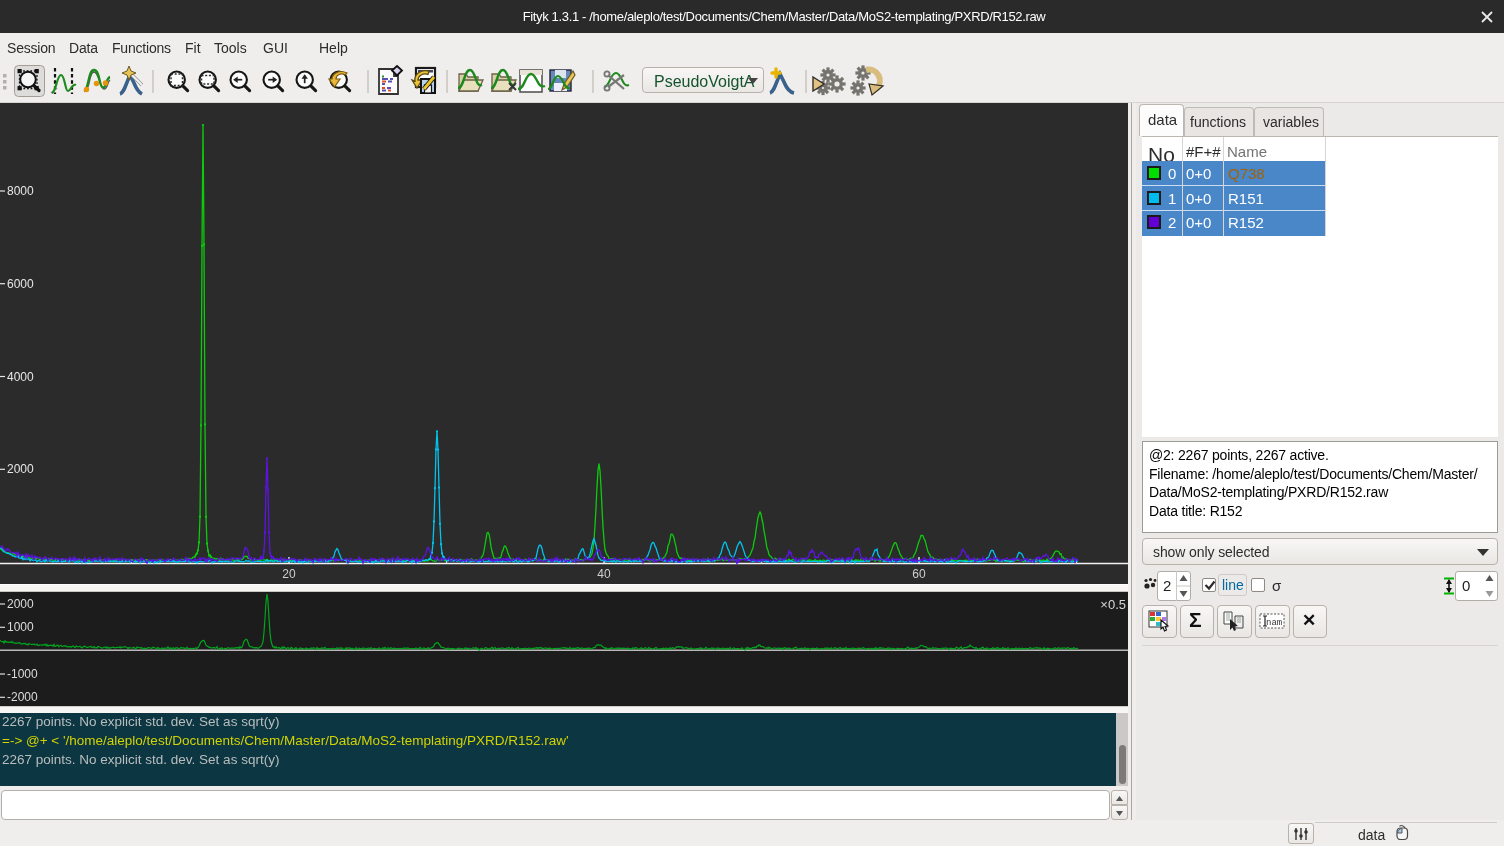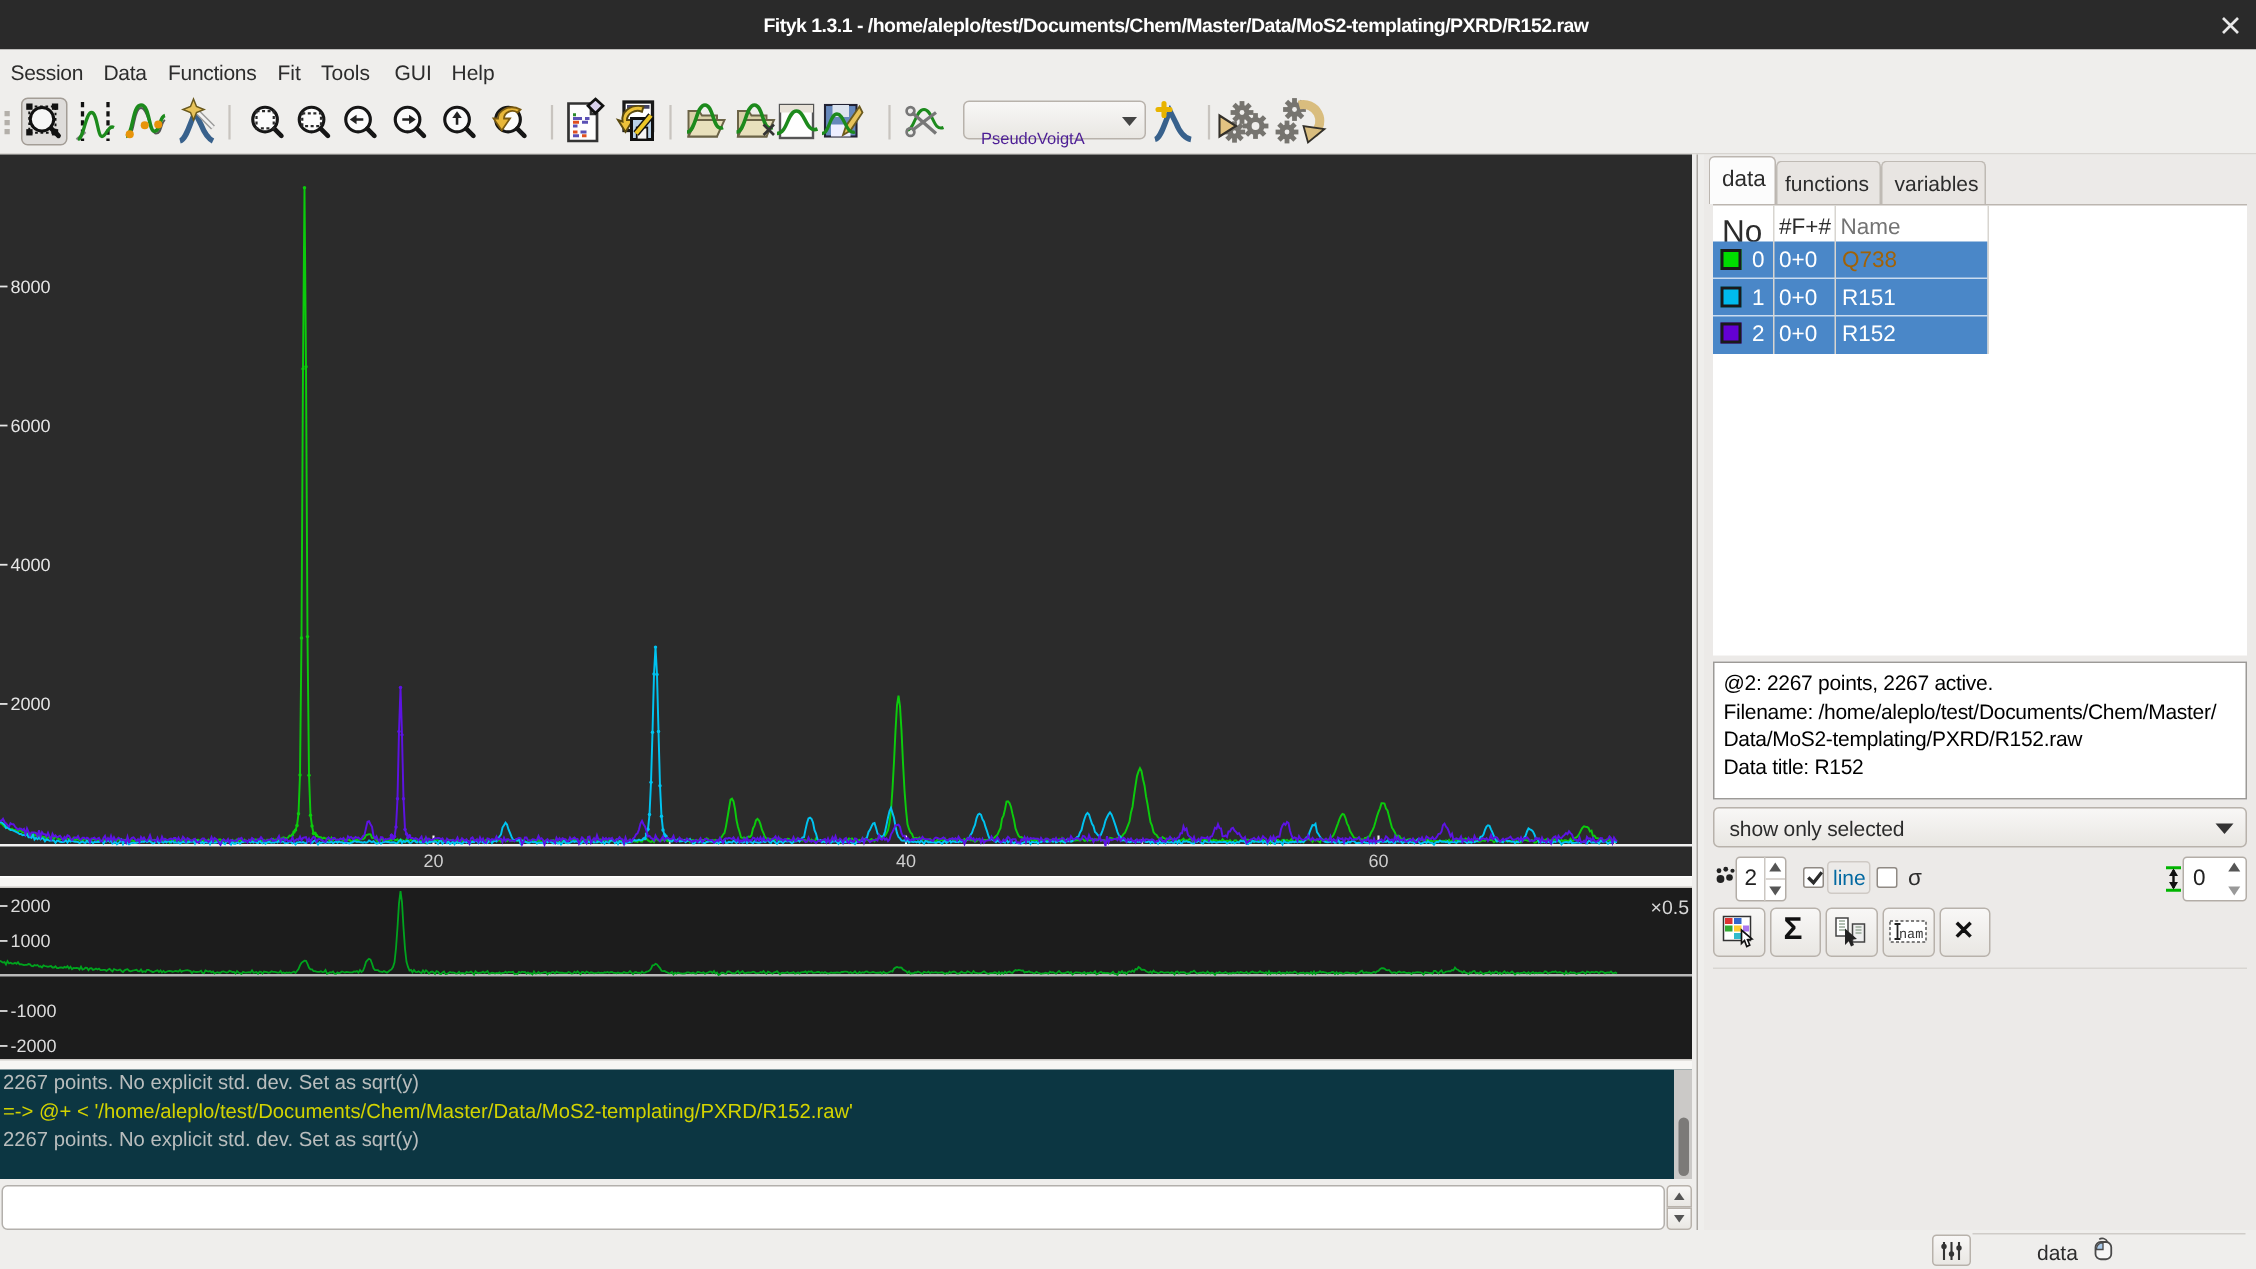--- a/index.html
+++ b/index.html
@@ -2,35 +2,35 @@
 <html><head><meta charset="utf-8"><style>
 * { margin:0; padding:0; box-sizing:border-box; }
 body { width:1504px; height:846px; position:relative; overflow:hidden;
        font-family:"Liberation Sans", sans-serif; background:#efeeec; }
 .abs { position:absolute; }
 .btn { position:absolute; border:1px solid #b8b2ab; border-radius:4px;
        background:linear-gradient(#f8f7f6,#e9e7e3); }
 </style></head><body>
 
 <div class="abs" style="left:0;top:0;width:1504px;height:33px;background:#2a2a2a"></div>
-<div class="abs" style="left:508px;top:9px;width:552px;height:18px;color:#fff;font-weight:bold;
+<div class="abs" style="left:508px;top:9px;width:552px;height:18px;color:#fff;font-weight:normal;
      font-size:13px;letter-spacing:-0.35px;text-align:center;white-space:nowrap">Fityk 1.3.1 - /home/aleplo/test/Documents/Chem/Master/Data/MoS2-templating/PXRD/R152.raw</div>
 <svg class="abs" style="left:1478px;top:8px" width="18" height="18">
   <path d="M4,4 L14,14 M14,4 L4,14" stroke="#e8e8e8" stroke-width="1.8"></path>
   </svg>
 
 <div class="abs" style="left:0;top:33px;width:1504px;height:28px;background:#efeeec"></div>
 <div class="abs" style="top:40px;font-size:14px;color:#2c2c2c">
   <span class="abs" style="left:7px;letter-spacing:-0.2px">Session</span>
   <span class="abs" style="left:69px;letter-spacing:-0.2px">Data</span>
   <span class="abs" style="left:112px;letter-spacing:-0.2px">Functions</span>
   <span class="abs" style="left:185px">Fit</span>
   <span class="abs" style="left:214px">Tools</span>
   <span class="abs" style="left:263px">GUI</span>
-  <span class="abs" style="left:301px">Help</span>
+  <span class="abs" style="left:319px">Help</span>
 </div>
 
 <div class="abs" style="left:0;top:61px;width:1504px;height:42px;background:#efeeec;border-bottom:1px solid #d8d5d1"></div>
 <svg width="900" height="103" style="position:absolute;left:0;top:0">
     <g fill="#b3afa9">
       <rect x="3" y="74" width="3.5" height="3.5"></rect>
       <rect x="3" y="80" width="3.5" height="3.5"></rect>
       <rect x="3" y="86" width="3.5" height="3.5"></rect>
     </g>
     <rect x="14.5" y="65.5" width="30" height="31" rx="4" fill="#dedcda" stroke="#a39d96"></rect>
@@ -229,21 +229,21 @@
       <rect x="-1.6" y="-7.6" width="3.2" height="3.4" transform="rotate(225)" fill="#76746f"></rect>
       <rect x="-1.6" y="-7.6" width="3.2" height="3.4" transform="rotate(270)" fill="#76746f"></rect>
       <rect x="-1.6" y="-7.6" width="3.2" height="3.4" transform="rotate(315)" fill="#76746f"></rect>
       <circle r="5" fill="#76746f"></circle>
       <circle r="1.6" fill="#efeeec"></circle>
     </g>
     <path d="M866,70 A11,11 0 0 1 876,89" stroke="#d9bd7e" stroke-width="6" fill="none"></path>
     <path d="M883,86 L872,95 L869,84 Z" fill="#d9bd7e" stroke="#33302a" stroke-width="1.2"></path>
   </svg>
 <div class="btn" style="left:642px;top:67px;width:122px;height:26px"></div>
-<div class="abs" style="left:654px;top:87px;font-size:11px;color:#4c1d95">PseudoVoigtA</div>
+<div class="abs" style="left:654px;top:73px;font-size:16px;color:#14532d">PseudoVoigtA</div>
 <svg class="abs" style="left:747px;top:77px" width="12" height="8">
     <path d="M1,1 L6,7 L11,1 Z" fill="#444"></path>
   </svg>
 
 <div class="abs" style="left:0;top:103px;width:1128px;height:481px;background:#2b2b2b">
 <svg width="1128" height="481" style="position:absolute;left:0;top:0">
       <line x1="0" y1="88" x2="5" y2="88" stroke="#e6e6e6" stroke-width="1.2"></line>
       <text x="7" y="92" fill="#e6e6e6" font-size="12">8000</text>
       <line x1="0" y1="180.7" x2="5" y2="180.7" stroke="#e6e6e6" stroke-width="1.2"></line>
       <text x="7" y="184.7" fill="#e6e6e6" font-size="12">6000</text>

